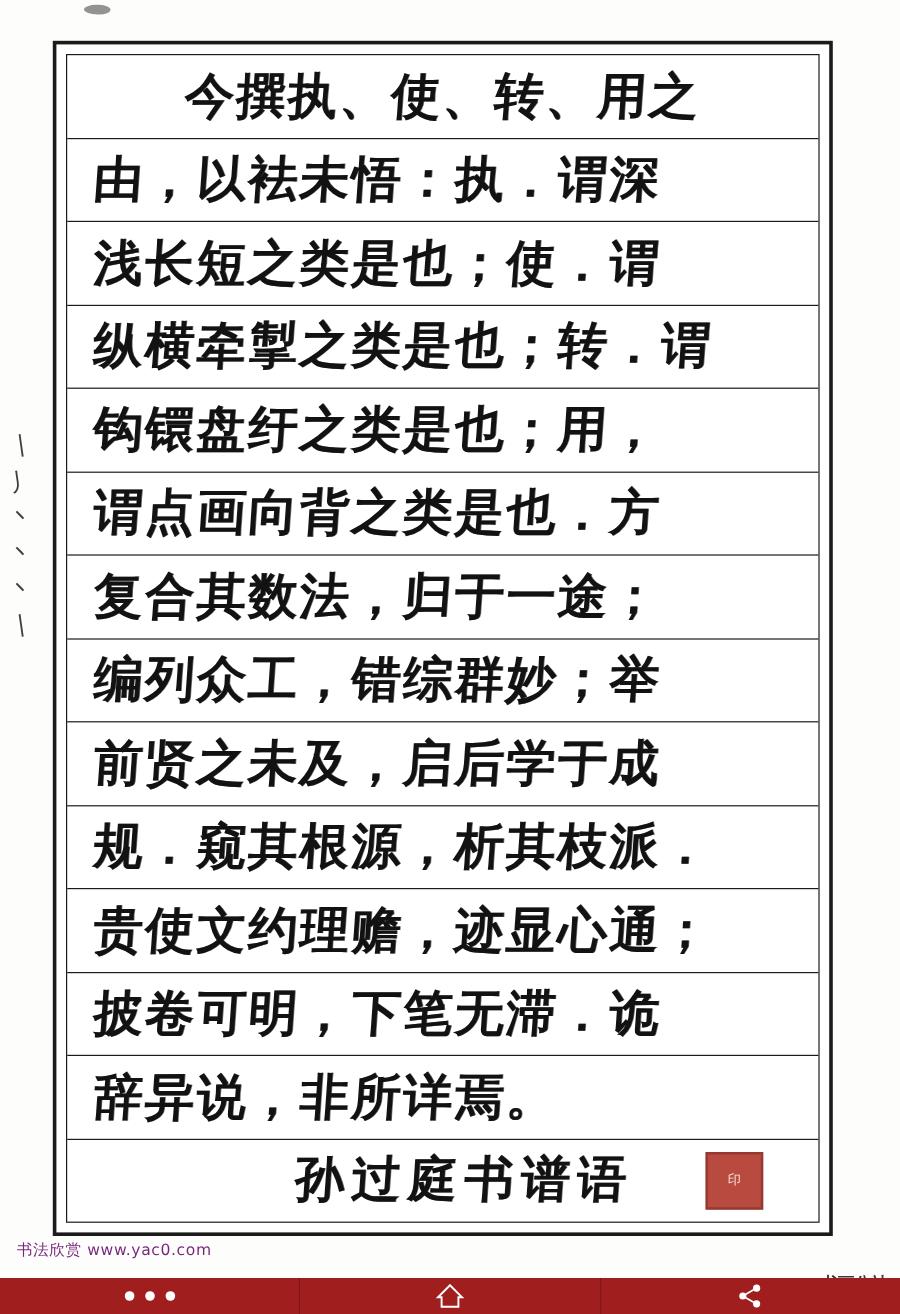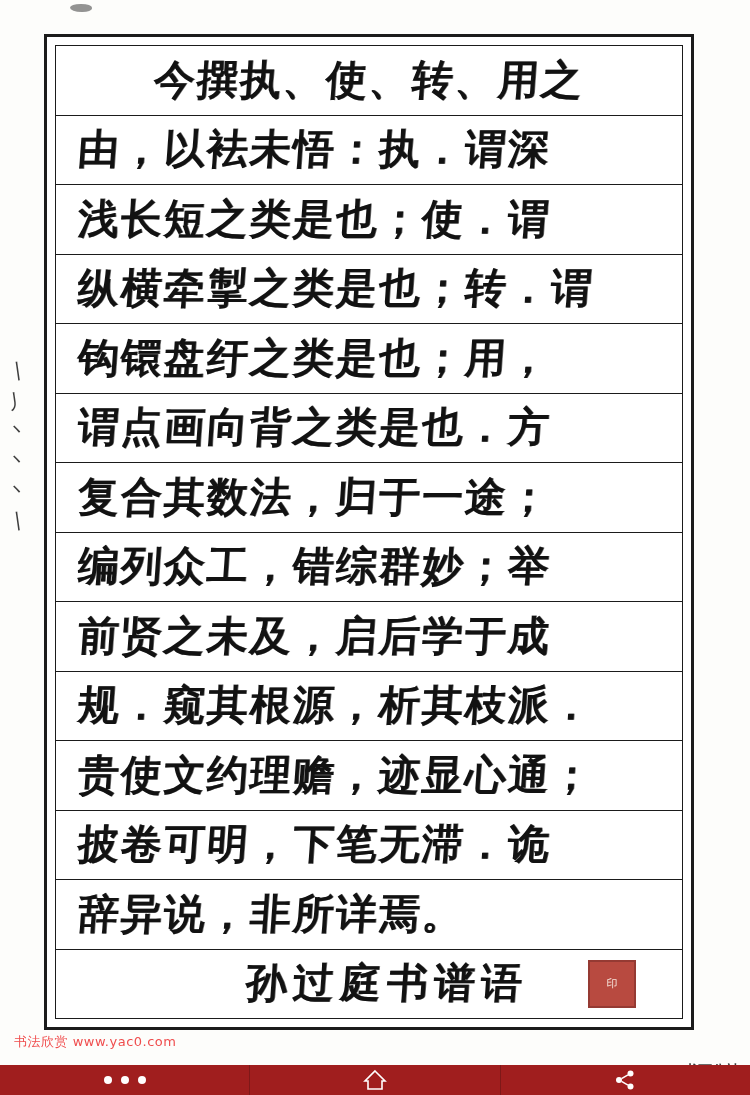--- a/index.html
+++ b/index.html
@@ -137,21 +137,21 @@
   }
   .margin-marks div {
     transform: rotate(-8deg);
   }
 
   
   .watermark {
     position: absolute;
     left: 14px;
     bottom: 14px;
-    color: #ef4444;
+    color: #701a75;
     font-family: "DejaVu Sans", sans-serif;
     font-size: 13px;
     letter-spacing: .5px;
     opacity: .95;
   }
 
   
   .watermark-right {
     position: absolute;
     right: 10px;

